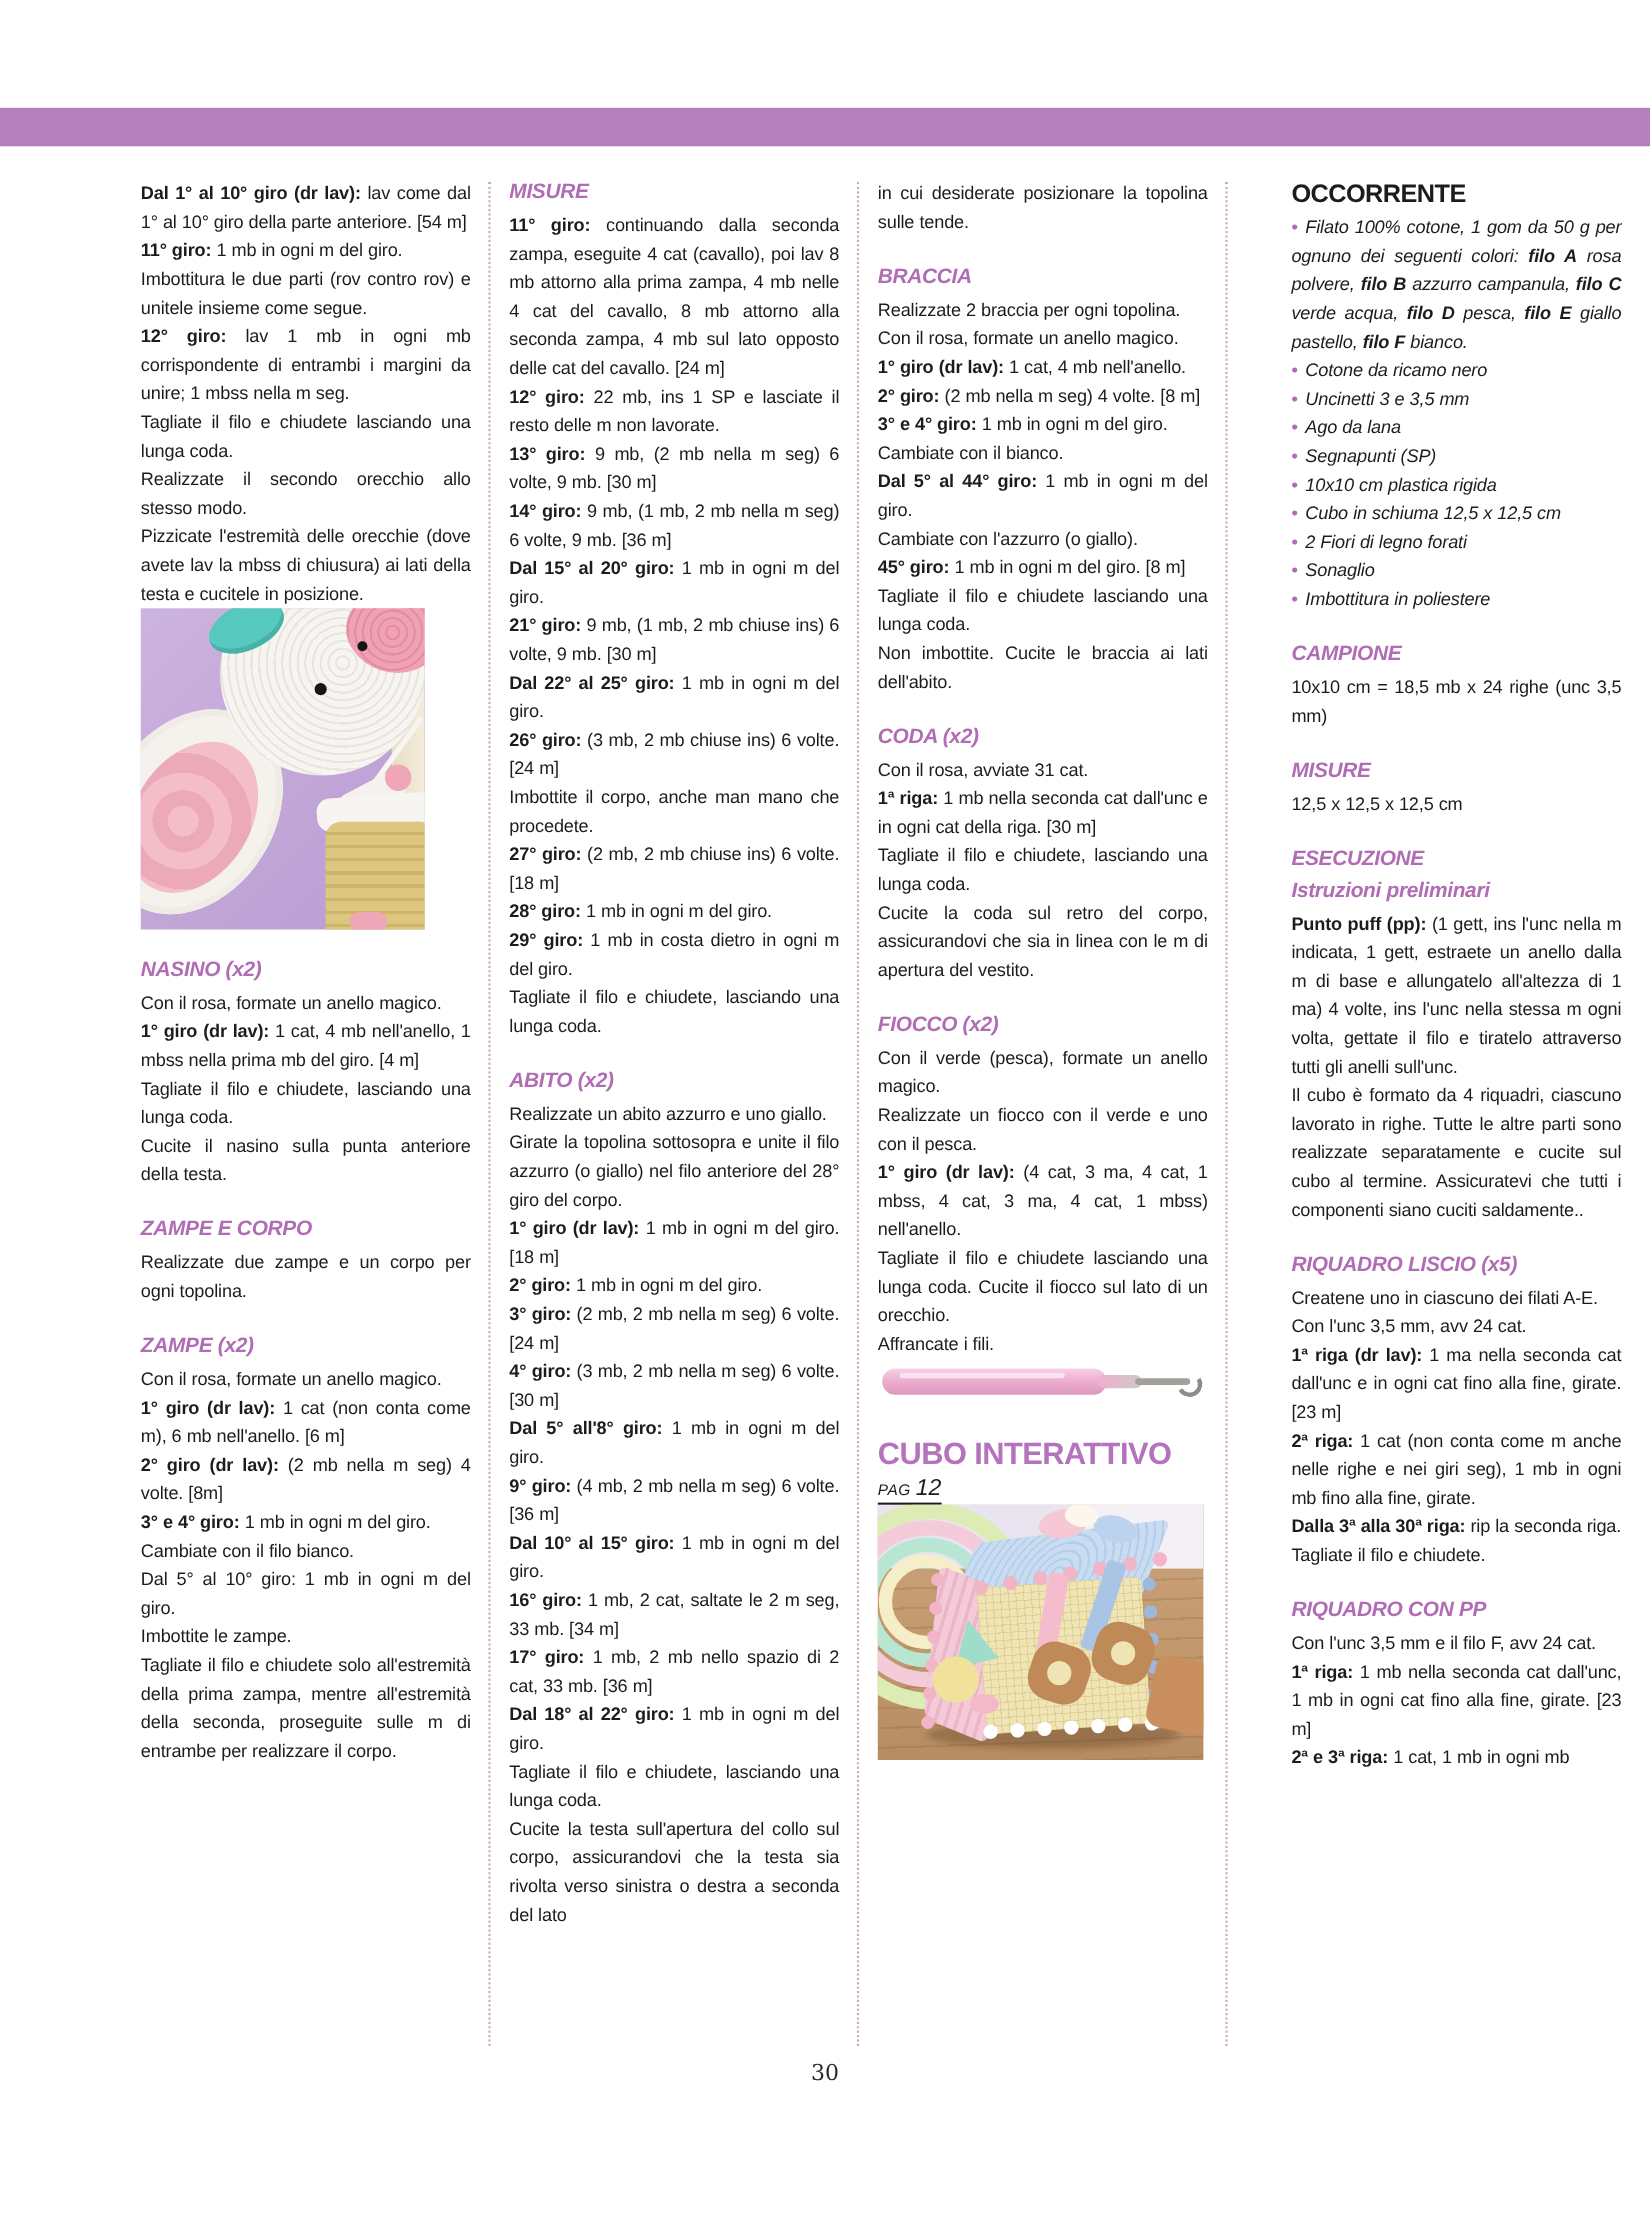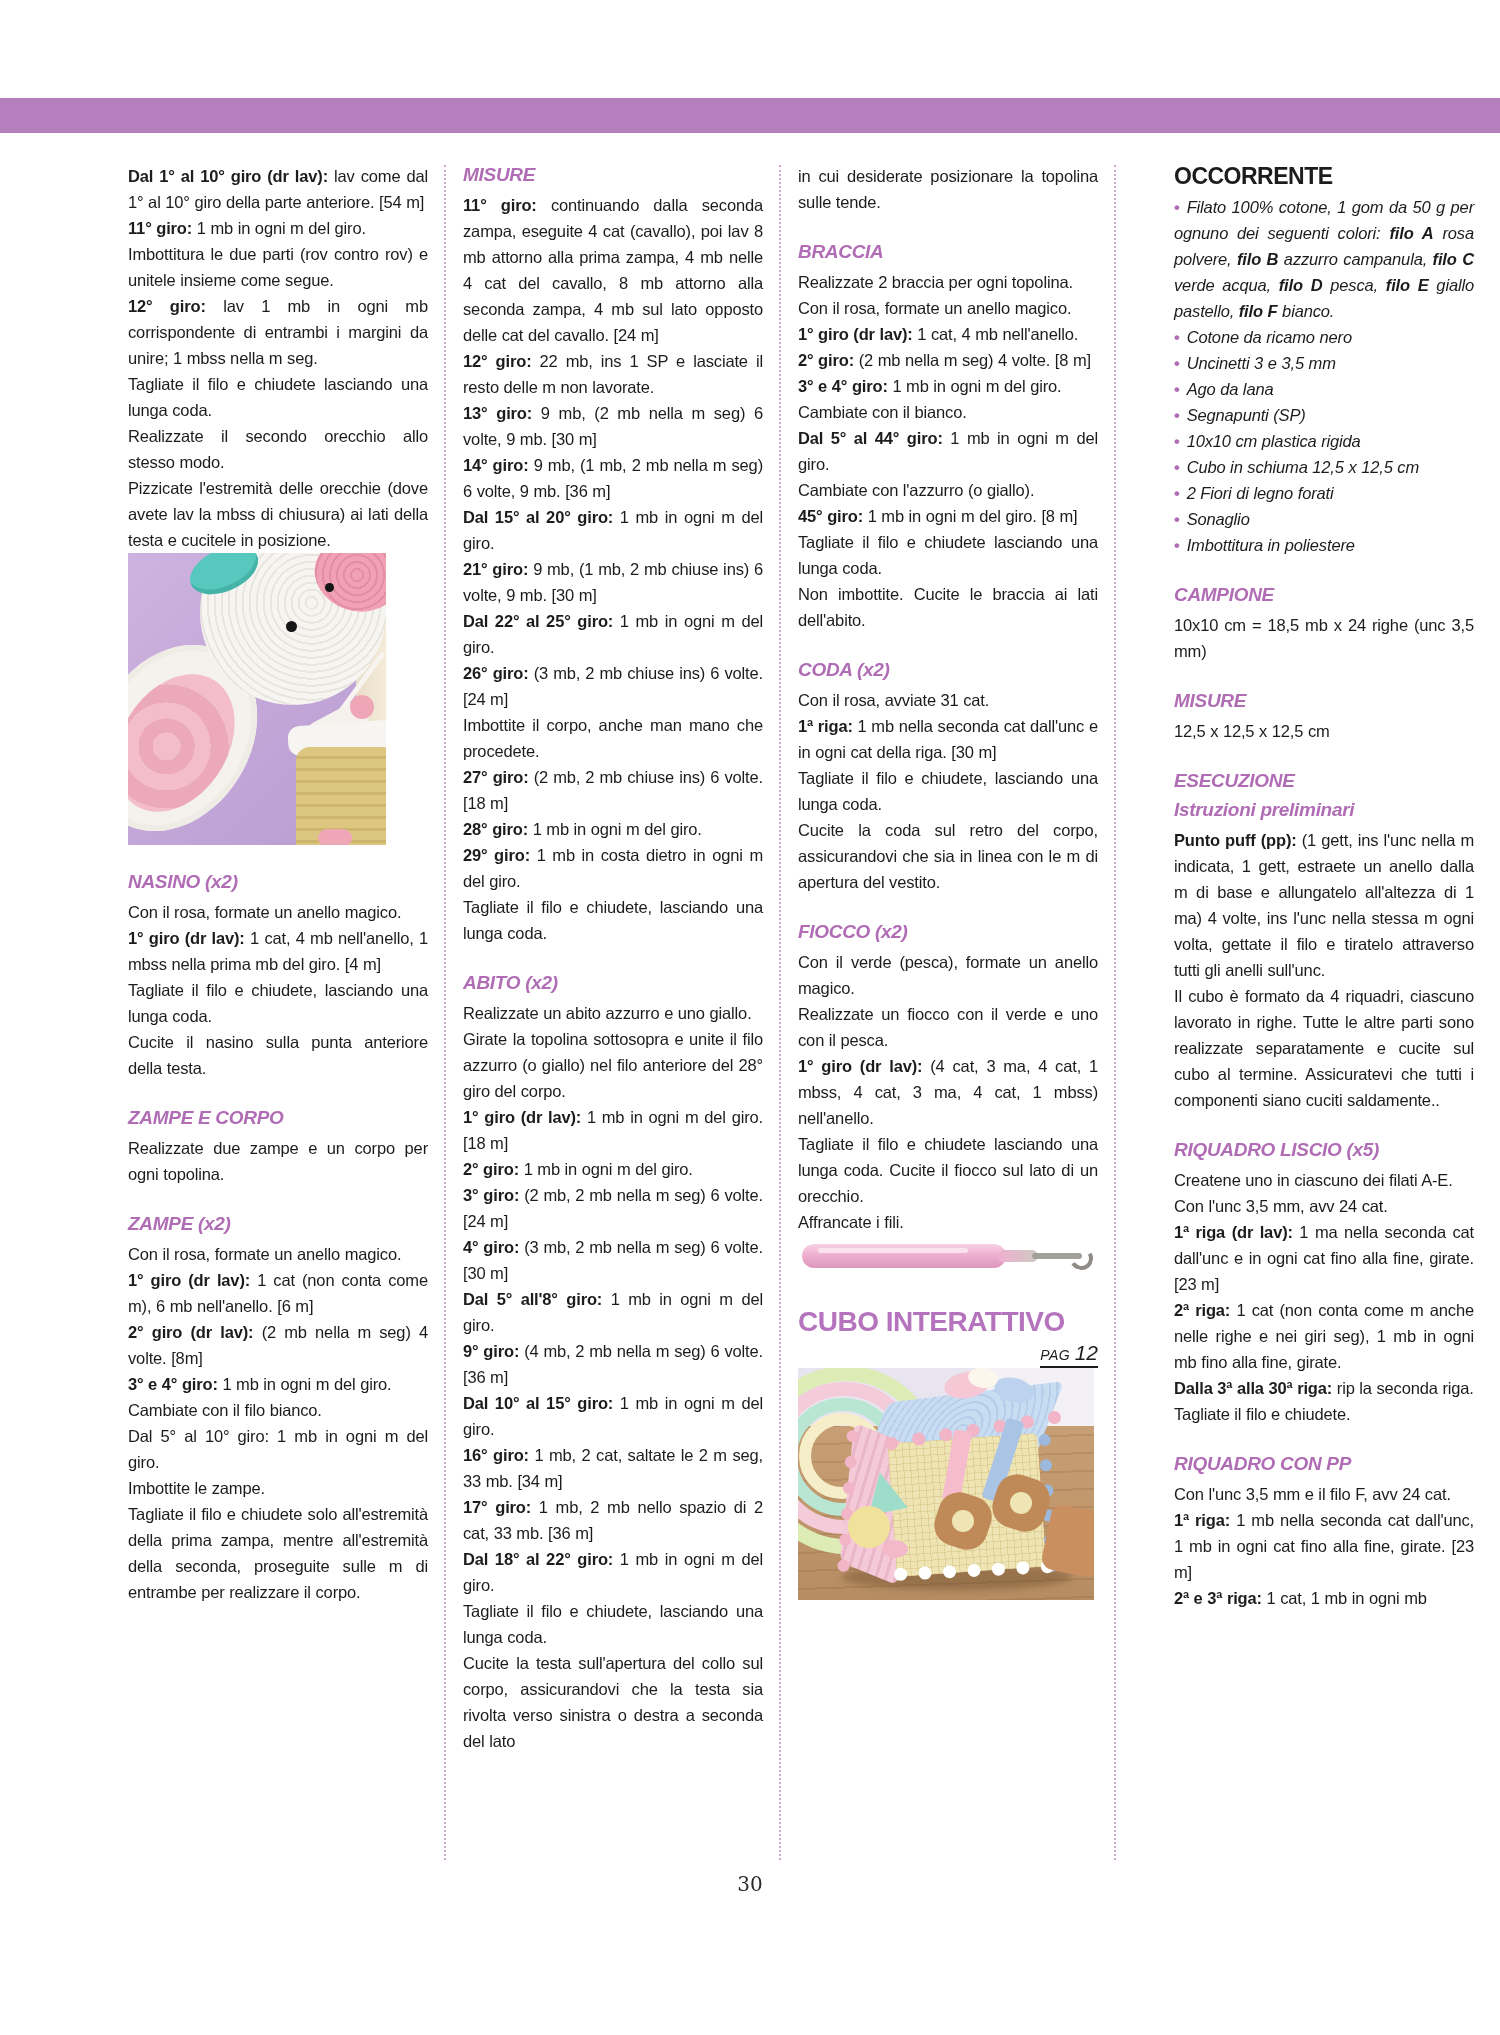--- a/index.html
+++ b/index.html
@@ -22,21 +22,21 @@
   .blt{color:var(--accent);font-style:normal;font-weight:bold;margin-right:7px;}
 
   .sh{margin:25px 0 5px;font-size:19px;line-height:24px;color:var(--accent);
       font-weight:bold;font-style:italic;letter-spacing:-0.3px;}
   .sh2{margin:25px 0 5px;font-size:23px;line-height:26px;color:var(--text);
       font-weight:bold;letter-spacing:-0.5px;}
   .ssh{margin:0 0 5px;font-size:19px;line-height:24px;color:var(--accent);
       font-weight:bold;font-style:italic;letter-spacing:-0.3px;}
   .bigh{margin:26px 0 2px;font-size:28px;line-height:30px;color:#b473bc;
       font-weight:bold;letter-spacing:-0.5px;}
-  .pag{margin:4px 0 0;text-align:right;}
+  .pag{margin:4px 0 0;}
   .pag-wrap{display:inline-block;border-bottom:2px solid #1c1c1c;padding-bottom:1px;}
   .pag-s{font-size:14px;font-style:italic;letter-spacing:0.5px;}
   .pag-n{font-size:21px;font-style:italic;}
 
   figure.ph{position:relative;overflow:hidden;margin:0;padding:0;}
   .ph div{position:absolute;}
 
   
   .ph-mouse{width:258px;height:292px;margin:24px 0 0;background:linear-gradient(135deg,#cdb3df 0%,#c2a6d8 55%,#b99cd1 100%);}
   .m-curtain{right:0;top:0;width:30px;height:292px;background:linear-gradient(90deg,#e8ddc9,#f4ecd9);}

